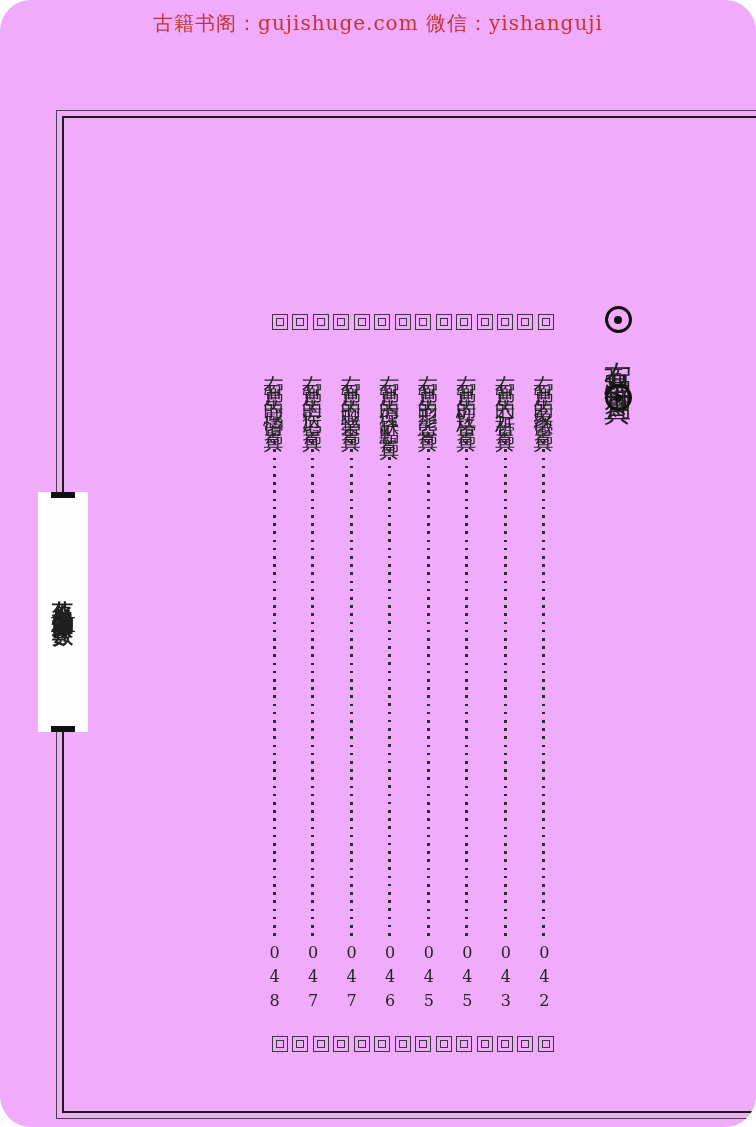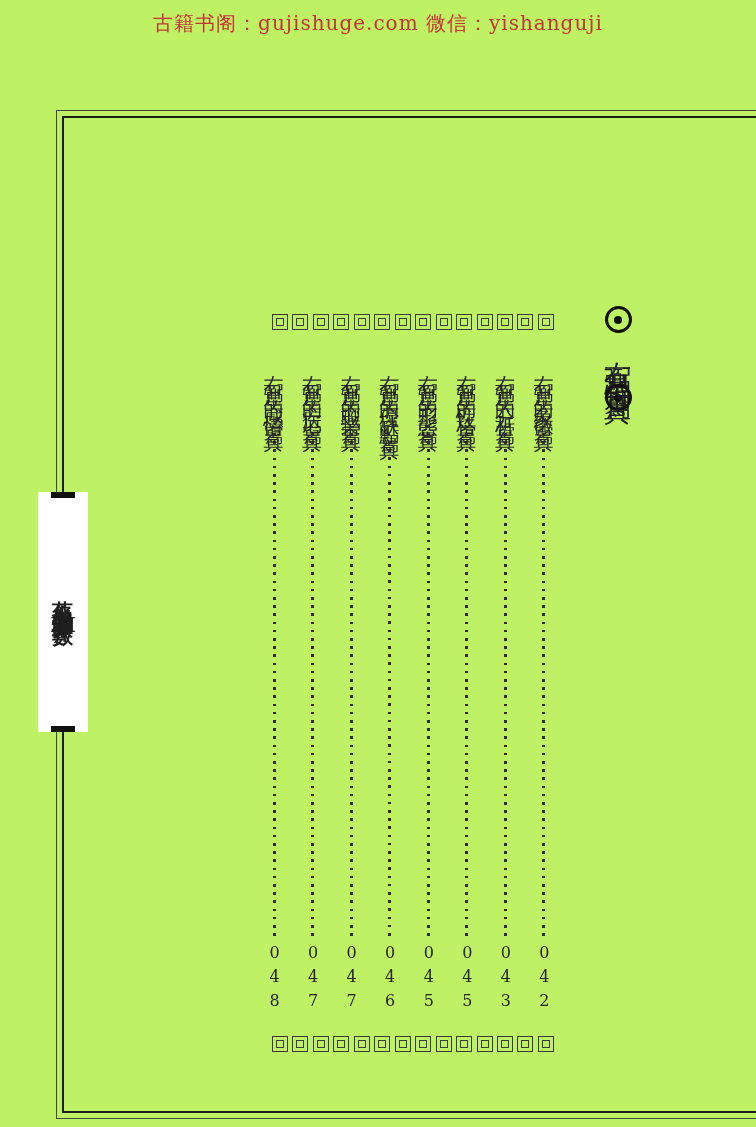--- a/index.html
+++ b/index.html
@@ -1,22 +1,23 @@
 <!DOCTYPE html>
 <html><head>
 <meta charset="utf-8">
 <style>
   html,body{margin:0;padding:0;background:#ffffff;}
   .page{
     position:relative;
     width:756px;height:1127px;
-    background:#bef264;
+    background:#f0abfc;
     overflow:hidden;
     font-family:"DejaVu Serif","Liberation Serif",serif;
     color:#2b2b2b;
+    border-radius:31px;
   }
   
   .watermark{
     position:absolute;top:10px;left:0;width:100%;
     text-align:center;font-size:20px;letter-spacing:1px;
   }
   
   .frame-outer{
     position:absolute;left:56px;top:110px;right:-6px;bottom:8px;
     border:1px solid #444;

